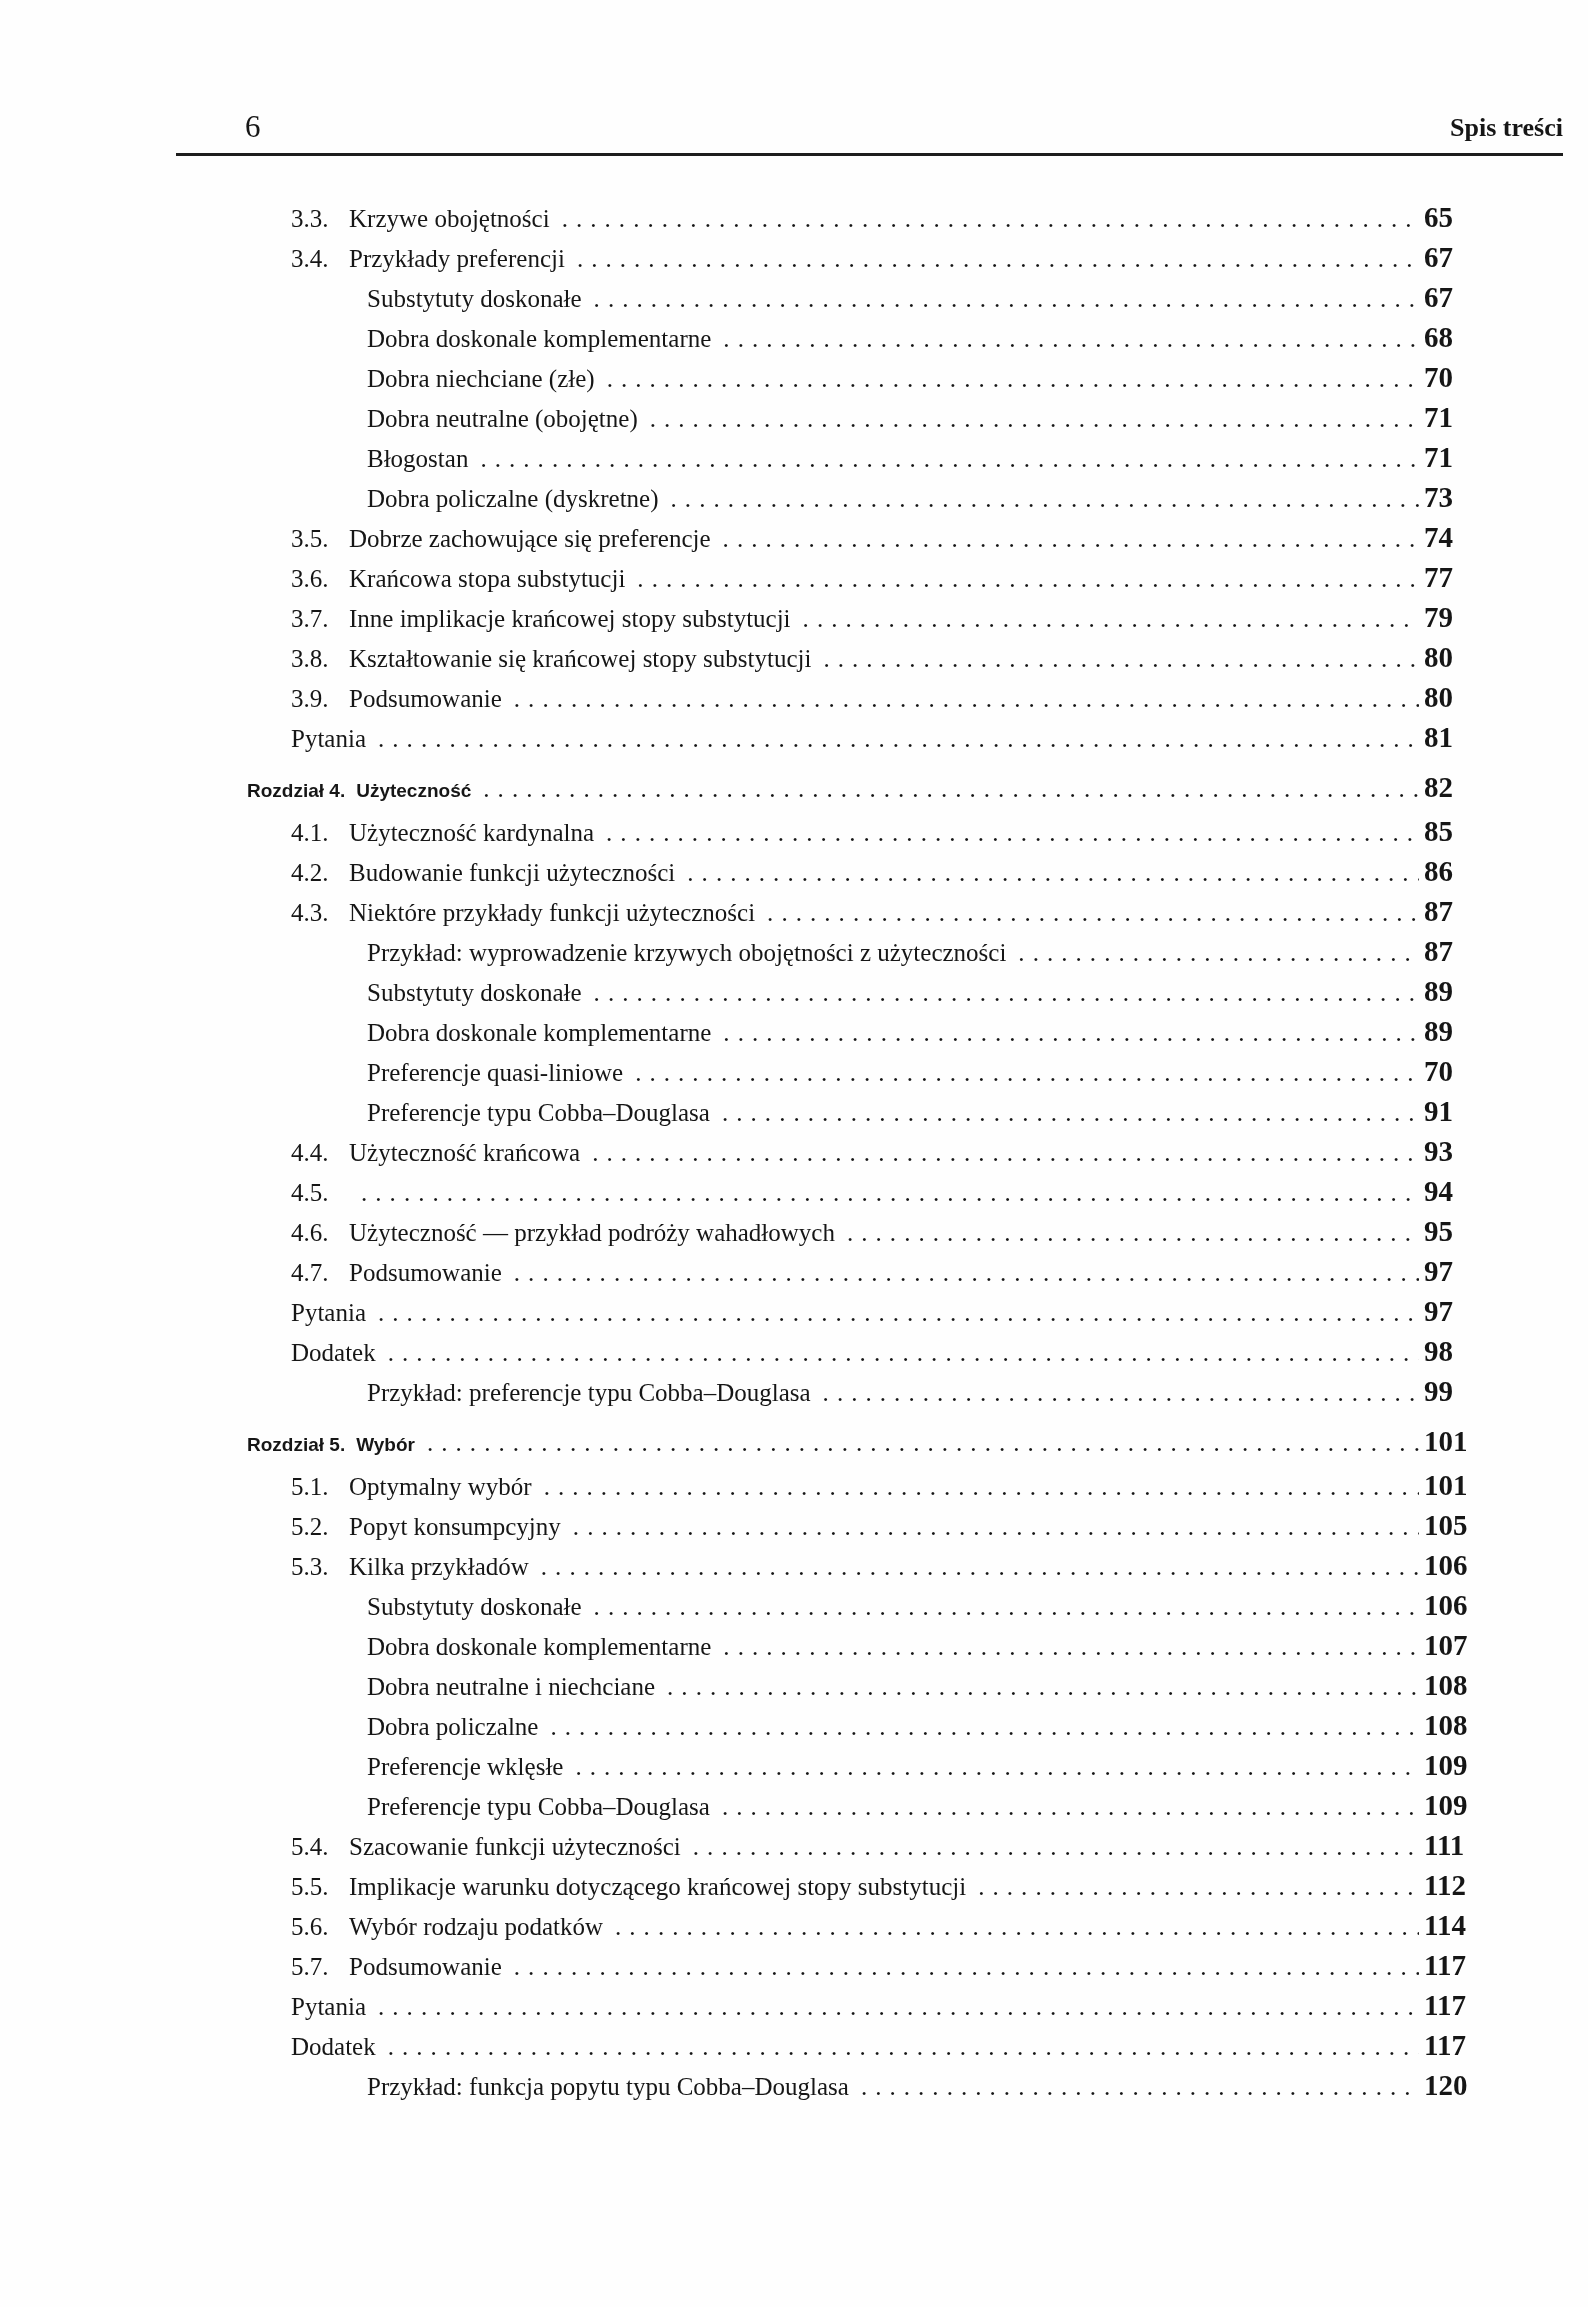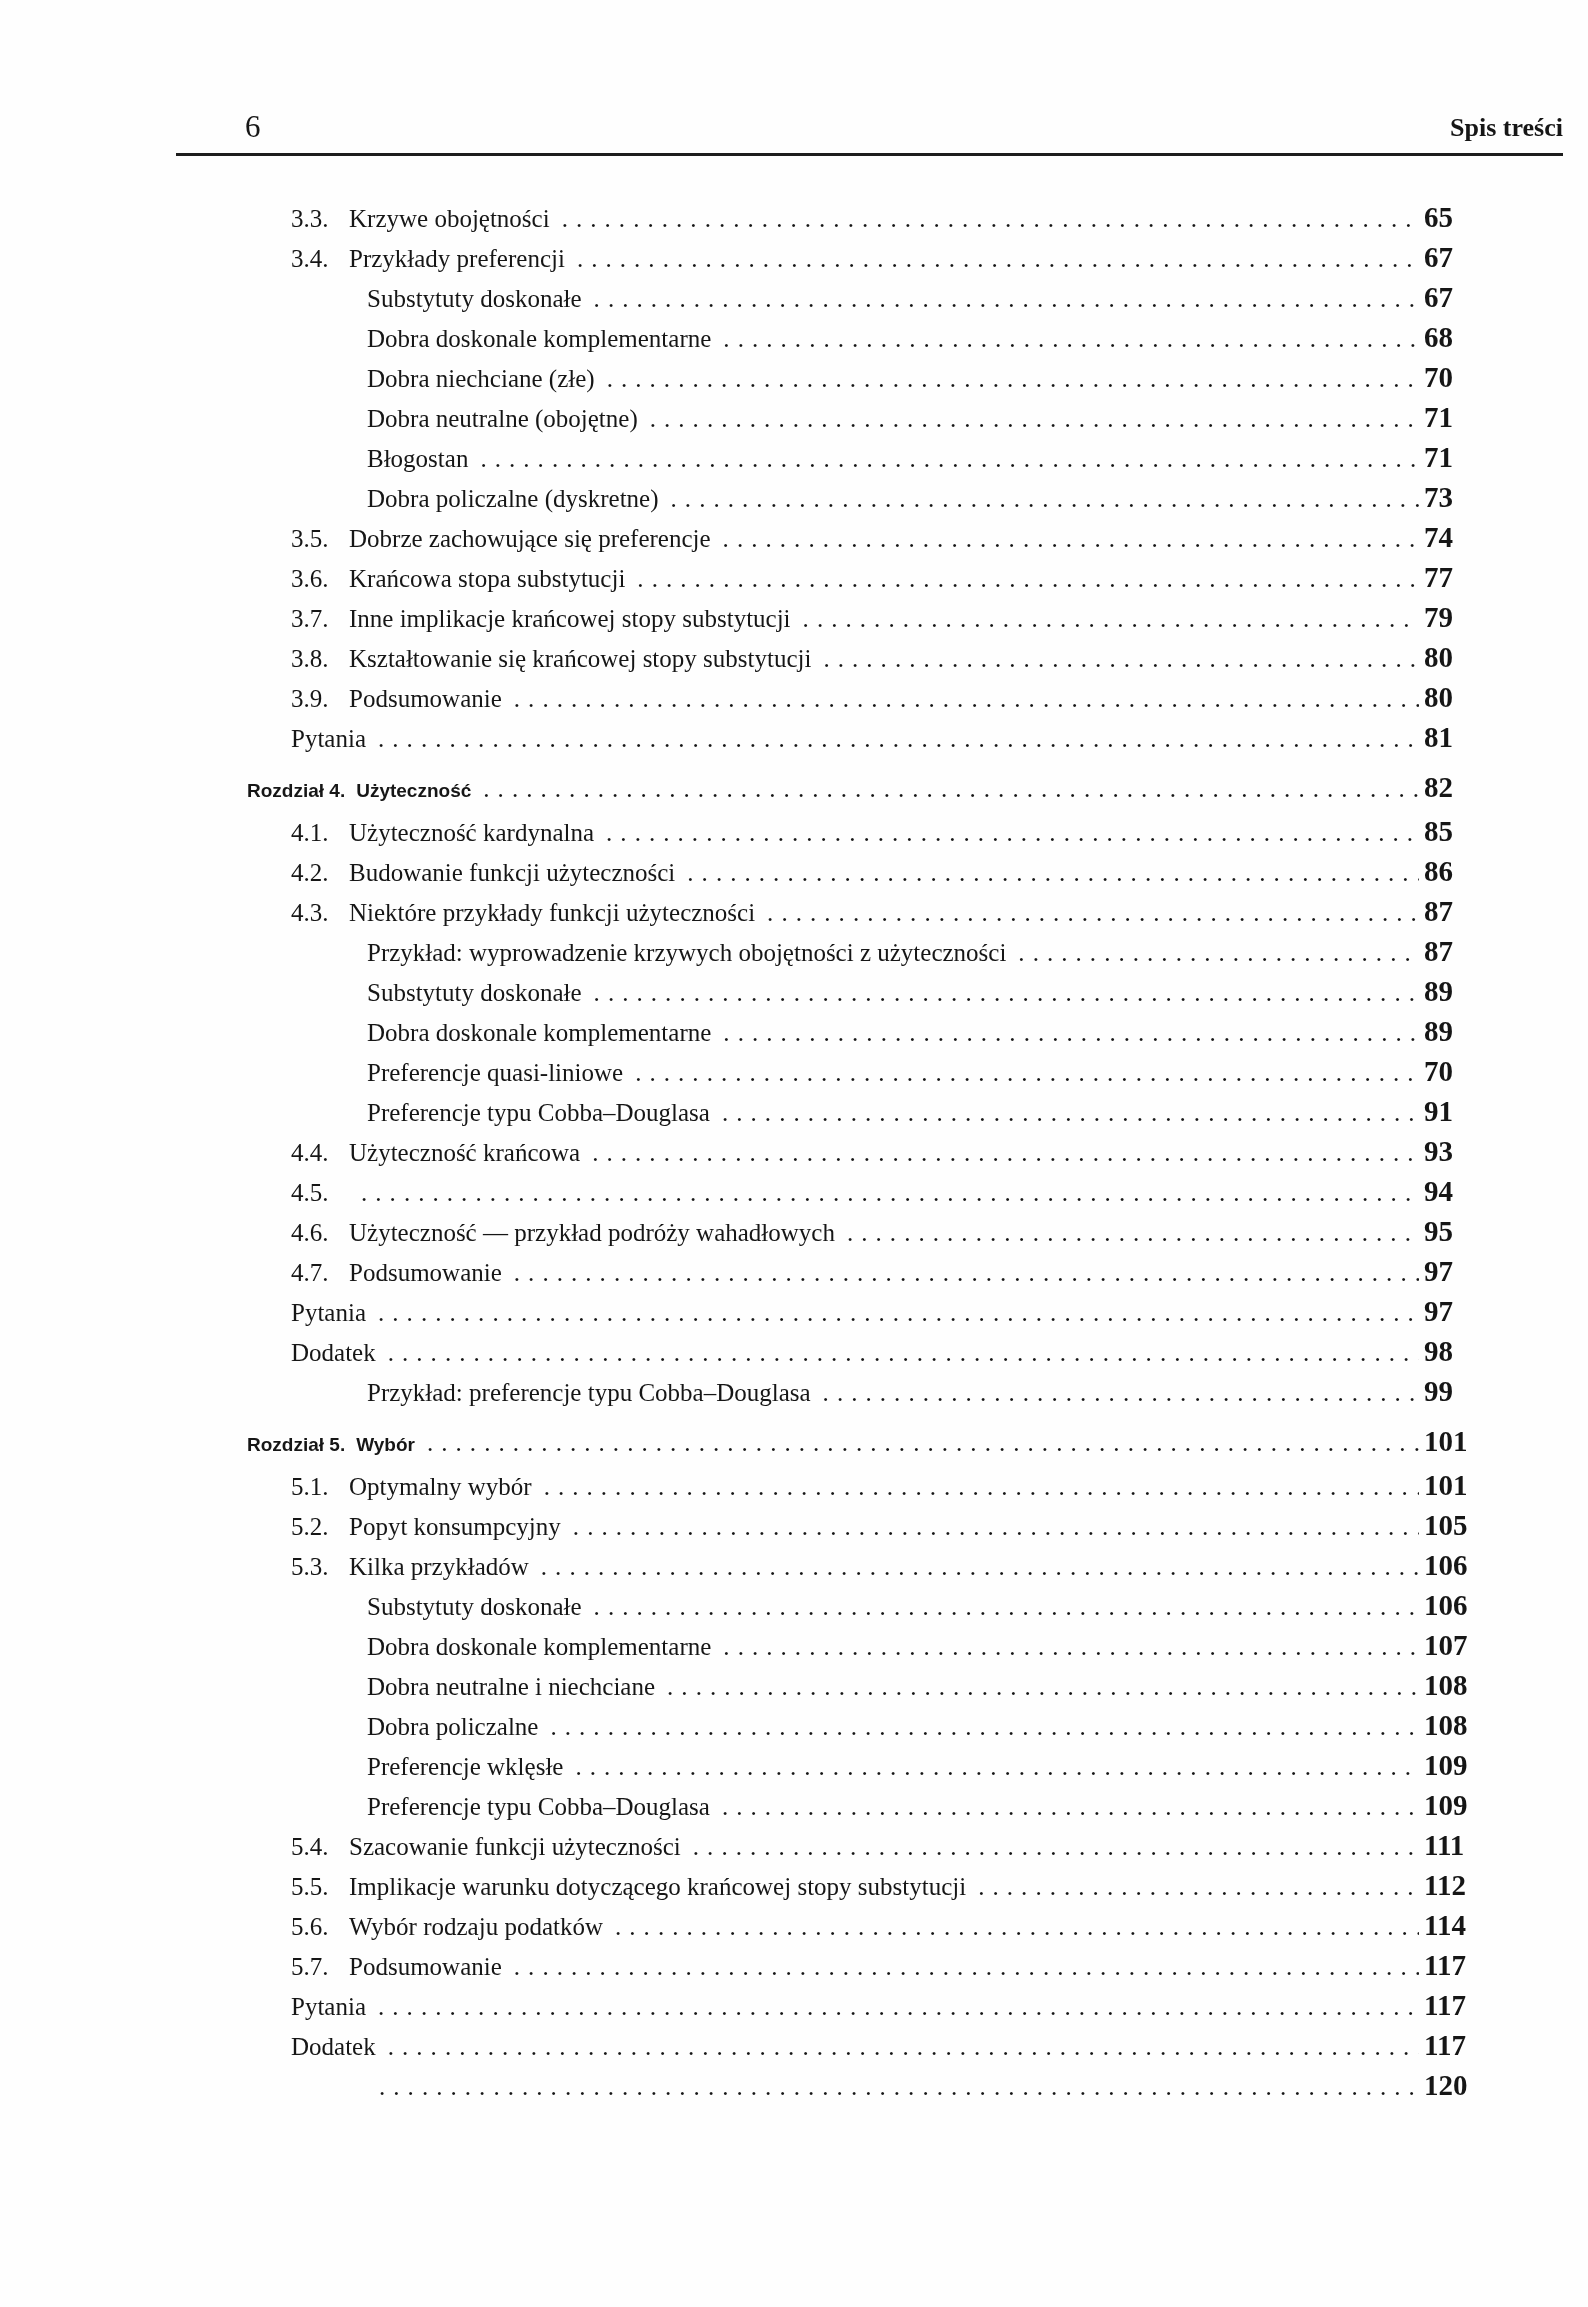--- a/index.html
+++ b/index.html
@@ -364,18 +364,19 @@
         <span class="title">Pytania</span>
         <span class="leader">. . . . . . . . . . . . . . . . . . . . . . . . . . . . . . . . . . . . . . . . . . . . . . . . . . . . . . . . . . . . . . . . . . . . . . . . . . . . . . . . . . . . . . . . . . . . . . . . . . . . . . . . . . . . . . . . . . . . . . . . . . . . . . . . . . . . . . . . . . . . </span>
         <span class="pagenum">117</span>
       </div>
       <div class="toc-line plain">
         <span class="title">Dodatek</span>
         <span class="leader">. . . . . . . . . . . . . . . . . . . . . . . . . . . . . . . . . . . . . . . . . . . . . . . . . . . . . . . . . . . . . . . . . . . . . . . . . . . . . . . . . . . . . . . . . . . . . . . . . . . . . . . . . . . . . . . . . . . . . . . . . . . . . . . . . . . . . . . . . . . . </span>
         <span class="pagenum">117</span>
       </div>
       <div class="toc-line sub">
+        <span class="title">Przykład: funkcja popytu typu Cobba–Douglasa</span>
         <span class="leader">. . . . . . . . . . . . . . . . . . . . . . . . . . . . . . . . . . . . . . . . . . . . . . . . . . . . . . . . . . . . . . . . . . . . . . . . . . . . . . . . . . . . . . . . . . . . . . . . . . . . . . . . . . . . . . . . . . . . . . . . . . . . . . . . . . . . . . . . . . . . </span>
         <span class="pagenum">120</span>
       </div>
     </div>
 </div>
 
 
 </body></html>

